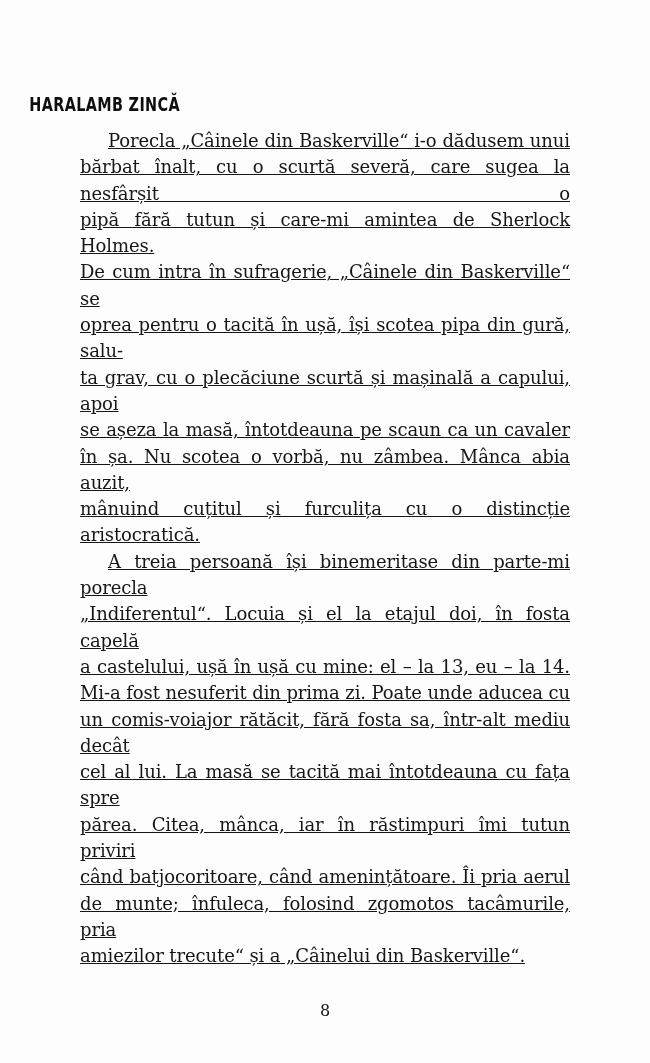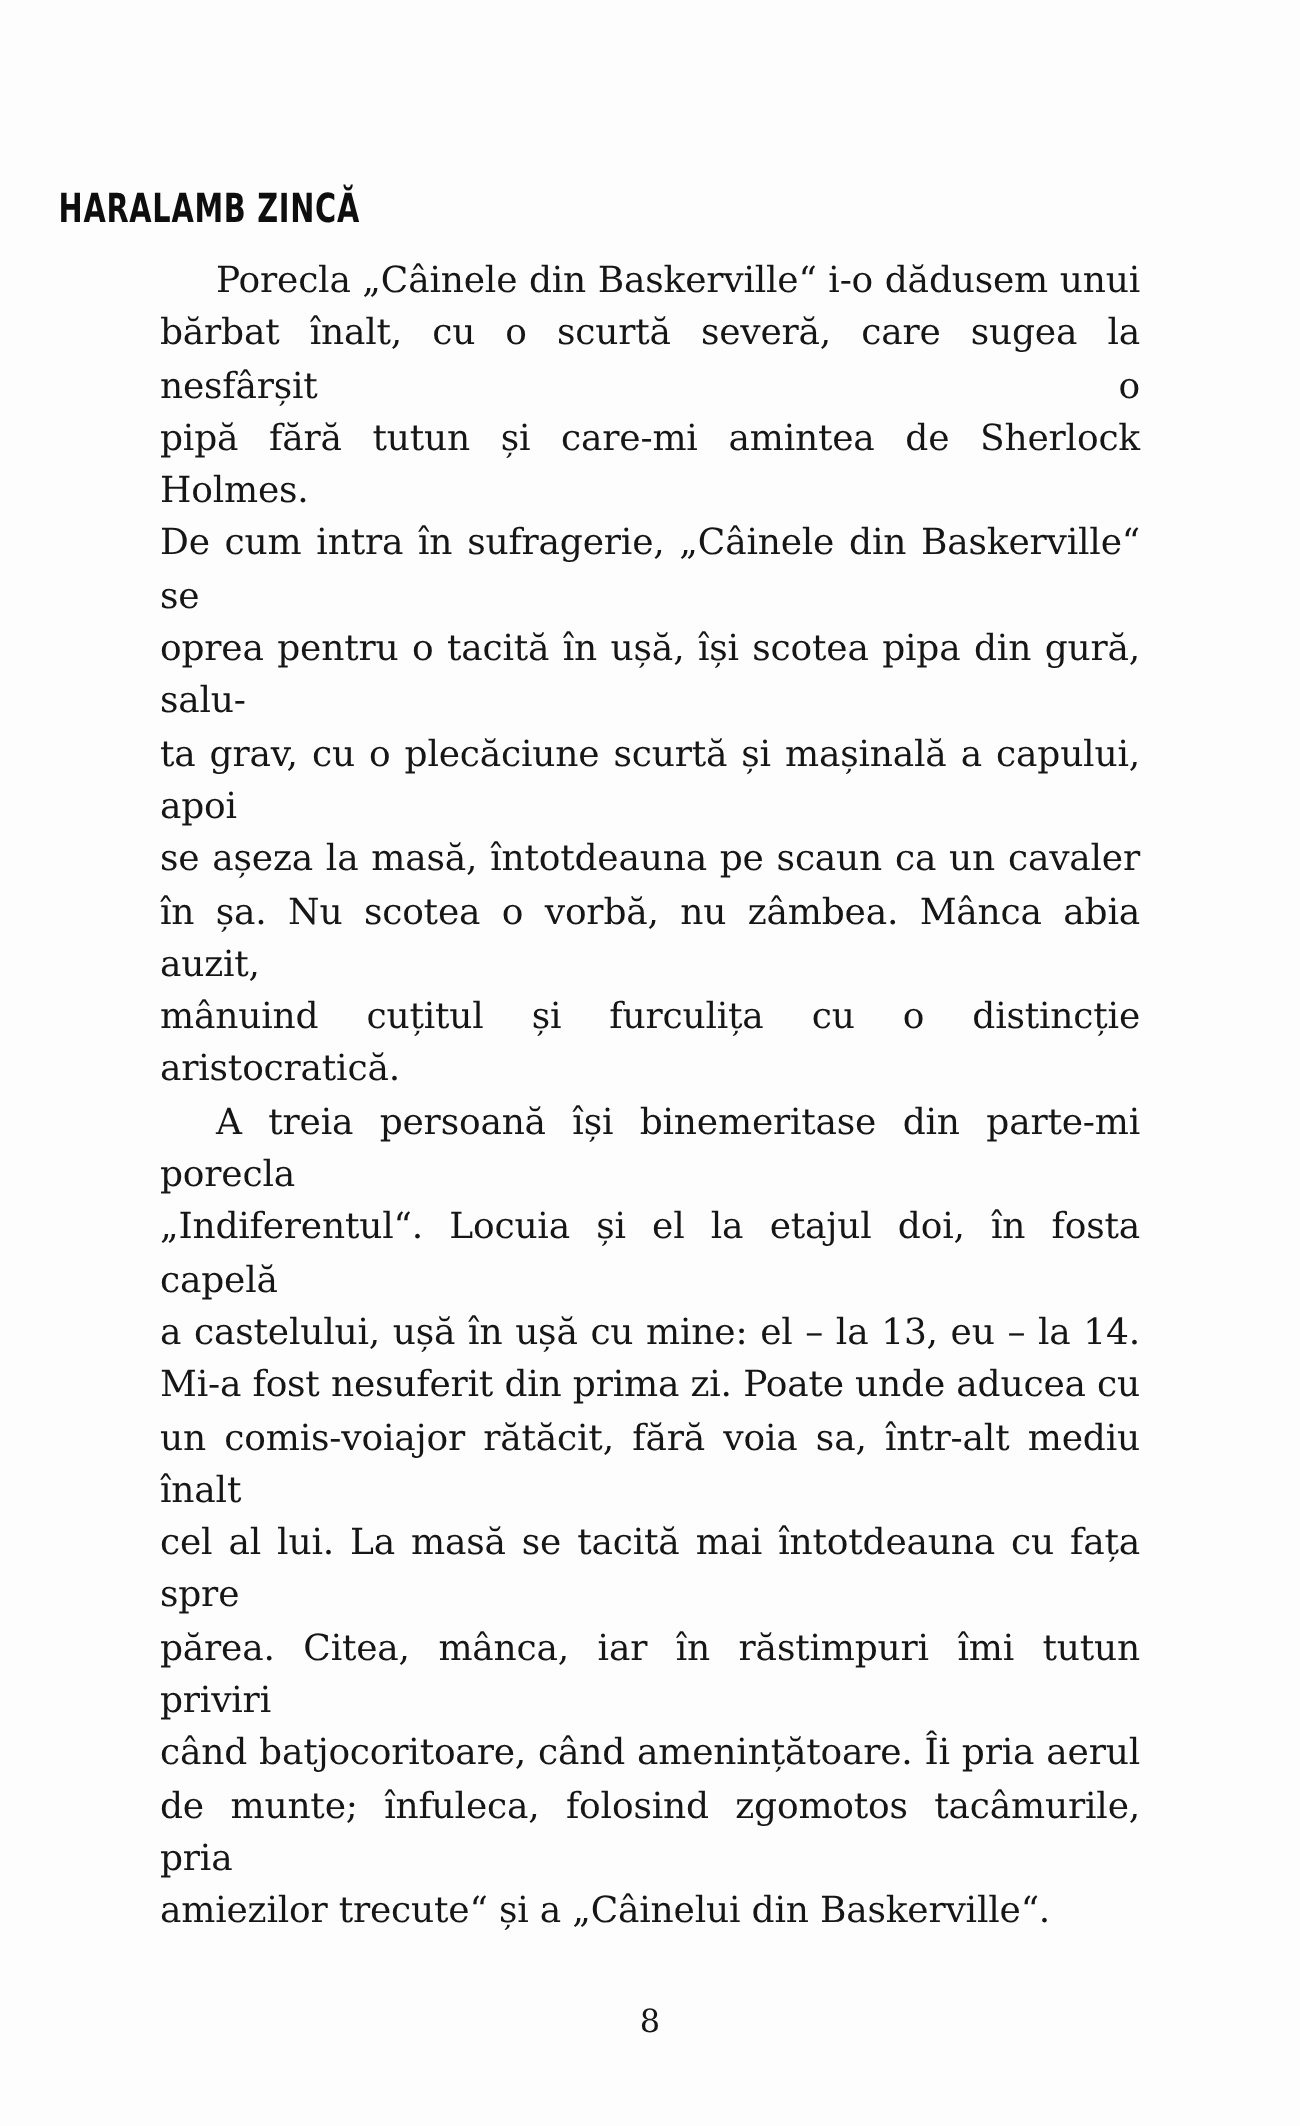--- a/index.html
+++ b/index.html
@@ -42,20 +42,21 @@
     width: 490px;
     font-size: 18px;
     line-height: 26.3px;
     letter-spacing: -0.1px;
     color: #161616;
   }
   .line {
     text-align: justify;
     text-align-last: justify;
     white-space: normal;
+    text-decoration: underline;
   }
   .line.last { text-align-last: left; }
   .line.first { text-indent: 28px; }
   .page-number {
     position: absolute;
     top: 1001px;
     left: 0;
     width: 650px;
     text-align: center;
     font-size: 16px;
@@ -78,21 +79,21 @@
       <div class="line">De cum intra în sufragerie, „Câinele din Baskerville“ se</div>
       <div class="line">oprea pentru o tacită în ușă, își scotea pipa din gură, salu-</div>
       <div class="line">ta grav, cu o plecăciune scurtă și mașinală a capului, apoi</div>
       <div class="line">se așeza la masă, întotdeauna pe scaun ca un cavaler</div>
       <div class="line">în șa. Nu scotea o vorbă, nu zâmbea. Mânca abia auzit,</div>
       <div class="line last">mânuind cuțitul și furculița cu o distincție aristocratică.</div>
       <div class="line first">A treia persoană își binemeritase din parte-mi porecla</div>
       <div class="line">„Indiferentul“. Locuia și el la etajul doi, în fosta capelă</div>
       <div class="line">a castelului, ușă în ușă cu mine: el – la 13, eu – la 14.</div>
       <div class="line">Mi-a fost nesuferit din prima zi. Poate unde aducea cu</div>
-      <div class="line">un comis-voiajor rătăcit, fără voia sa, într-alt mediu înalt</div>
+      <div class="line">un comis-voiajor rătăcit, fără fosta sa, într-alt mediu decât</div>
       <div class="line">cel al lui. La masă se tacită mai întotdeauna cu fața spre</div>
       <div class="line">părea. Citea, mânca, iar în răstimpuri îmi tutun priviri</div>
       <div class="line">când batjocoritoare, când amenințătoare. Îi pria aerul</div>
       <div class="line">de munte; înfuleca, folosind zgomotos tacâmurile, pria</div>
       <div class="line last">amiezilor trecute“ și a „Câinelui din Baskerville“.</div>
     </div>
 
   <div class="page-number">8</div>
 
 </div>

